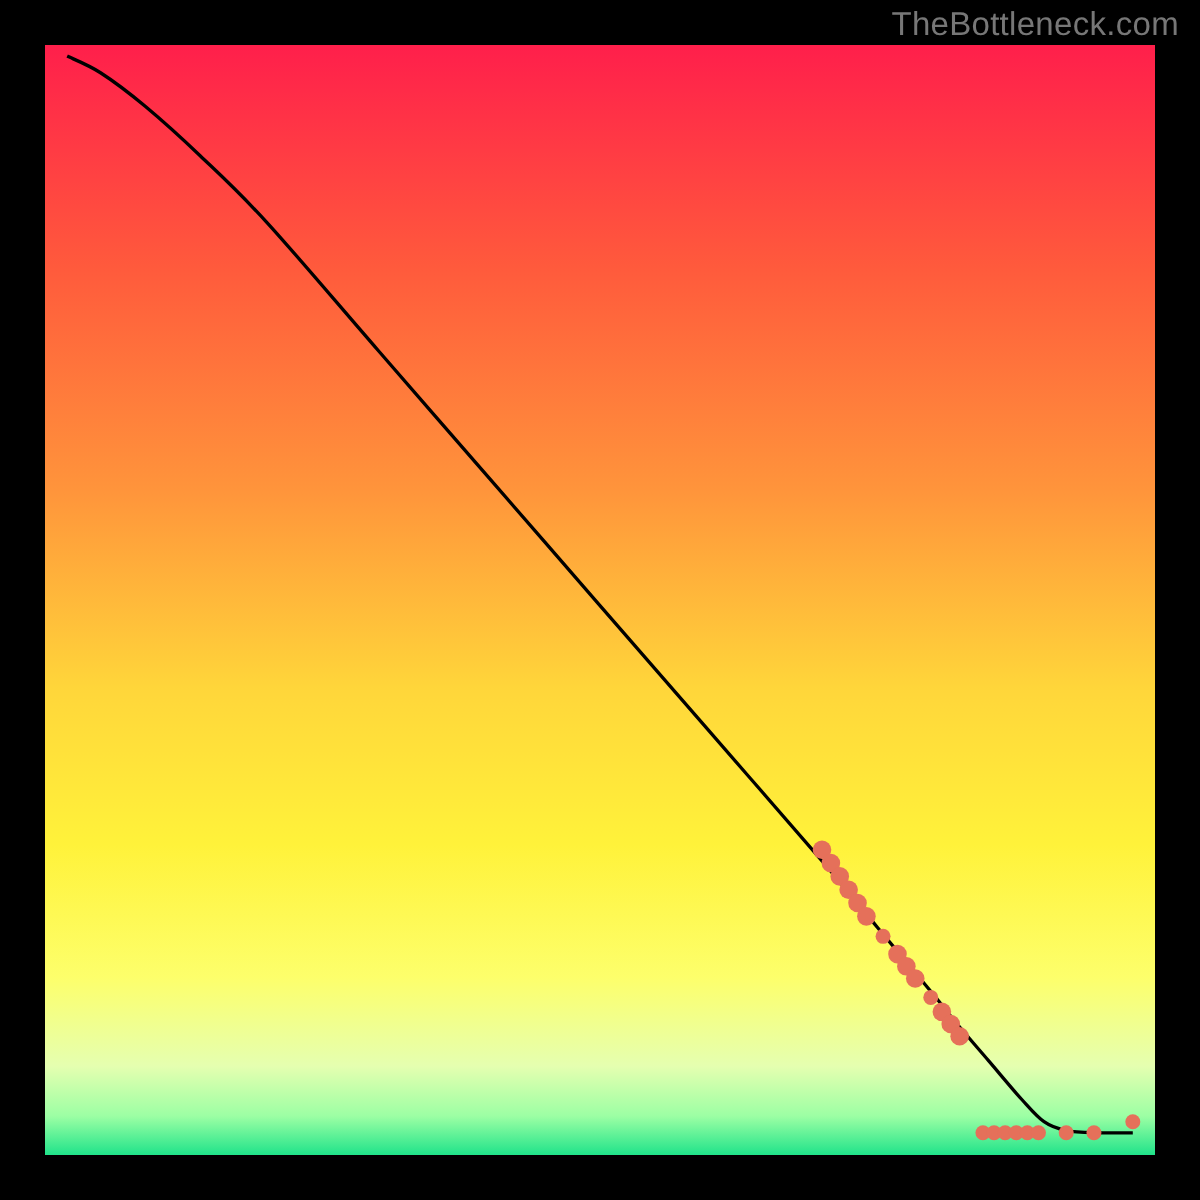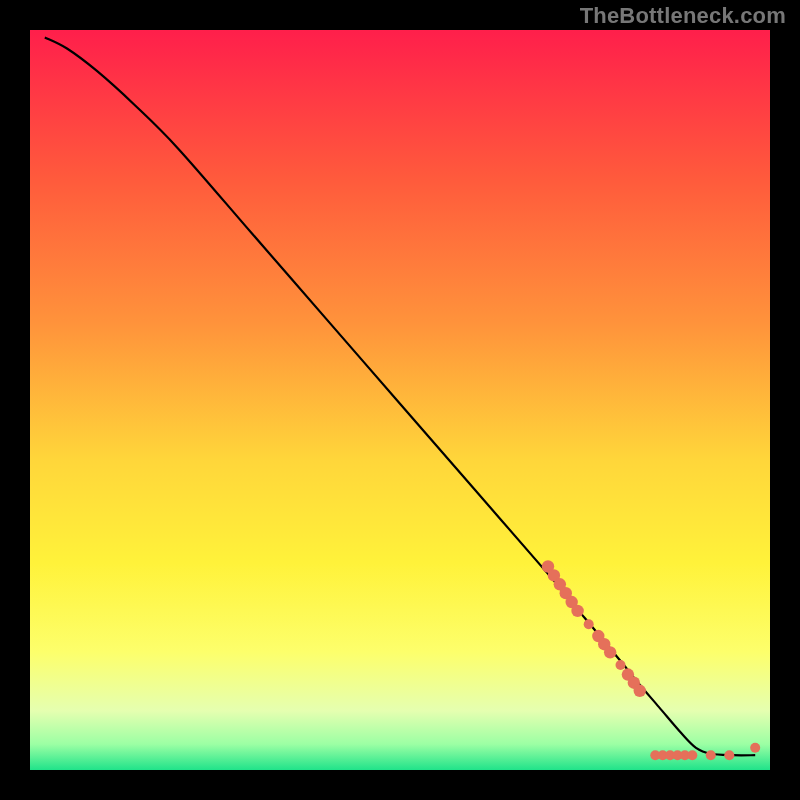--- a/index.html
+++ b/index.html
@@ -17,21 +17,21 @@
     width: 800px; height: 800px;
     background: #000;
   }
   .watermark {
     position: absolute;
     top: 3px;
     right: 14px;
     color: #777;
     font-size: 22px;
     letter-spacing: 0.2px;
-    font-weight: 700;
+    font-weight: 400;
     margin-left: 12px;
   }
   .plot {
     position: absolute;
     left: 30px;
     top: 30px;
     width: 740px;
     height: 740px;
   }
   svg { display: block; }

